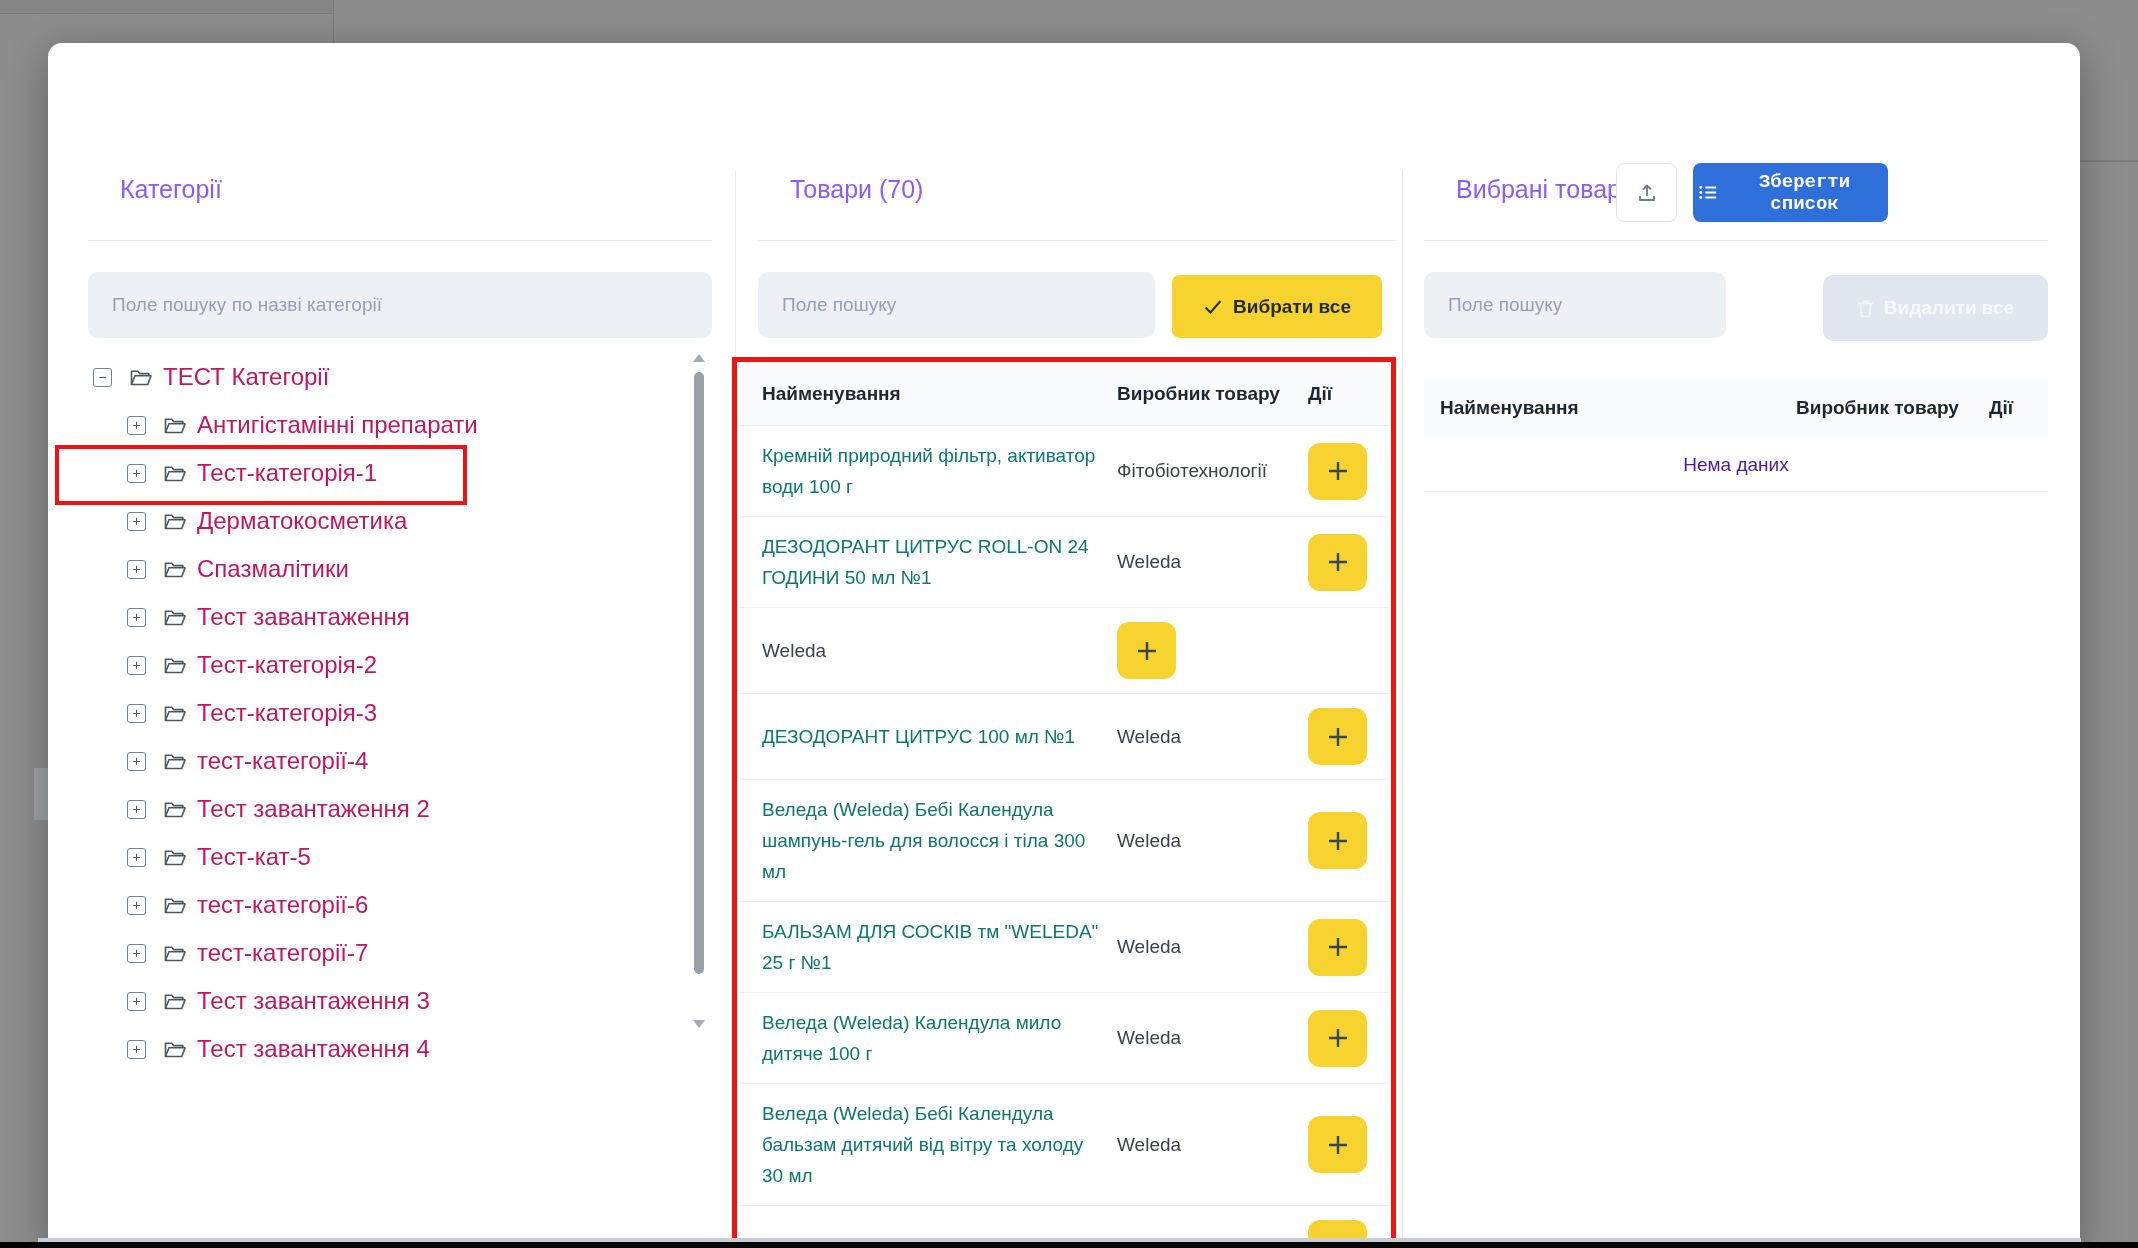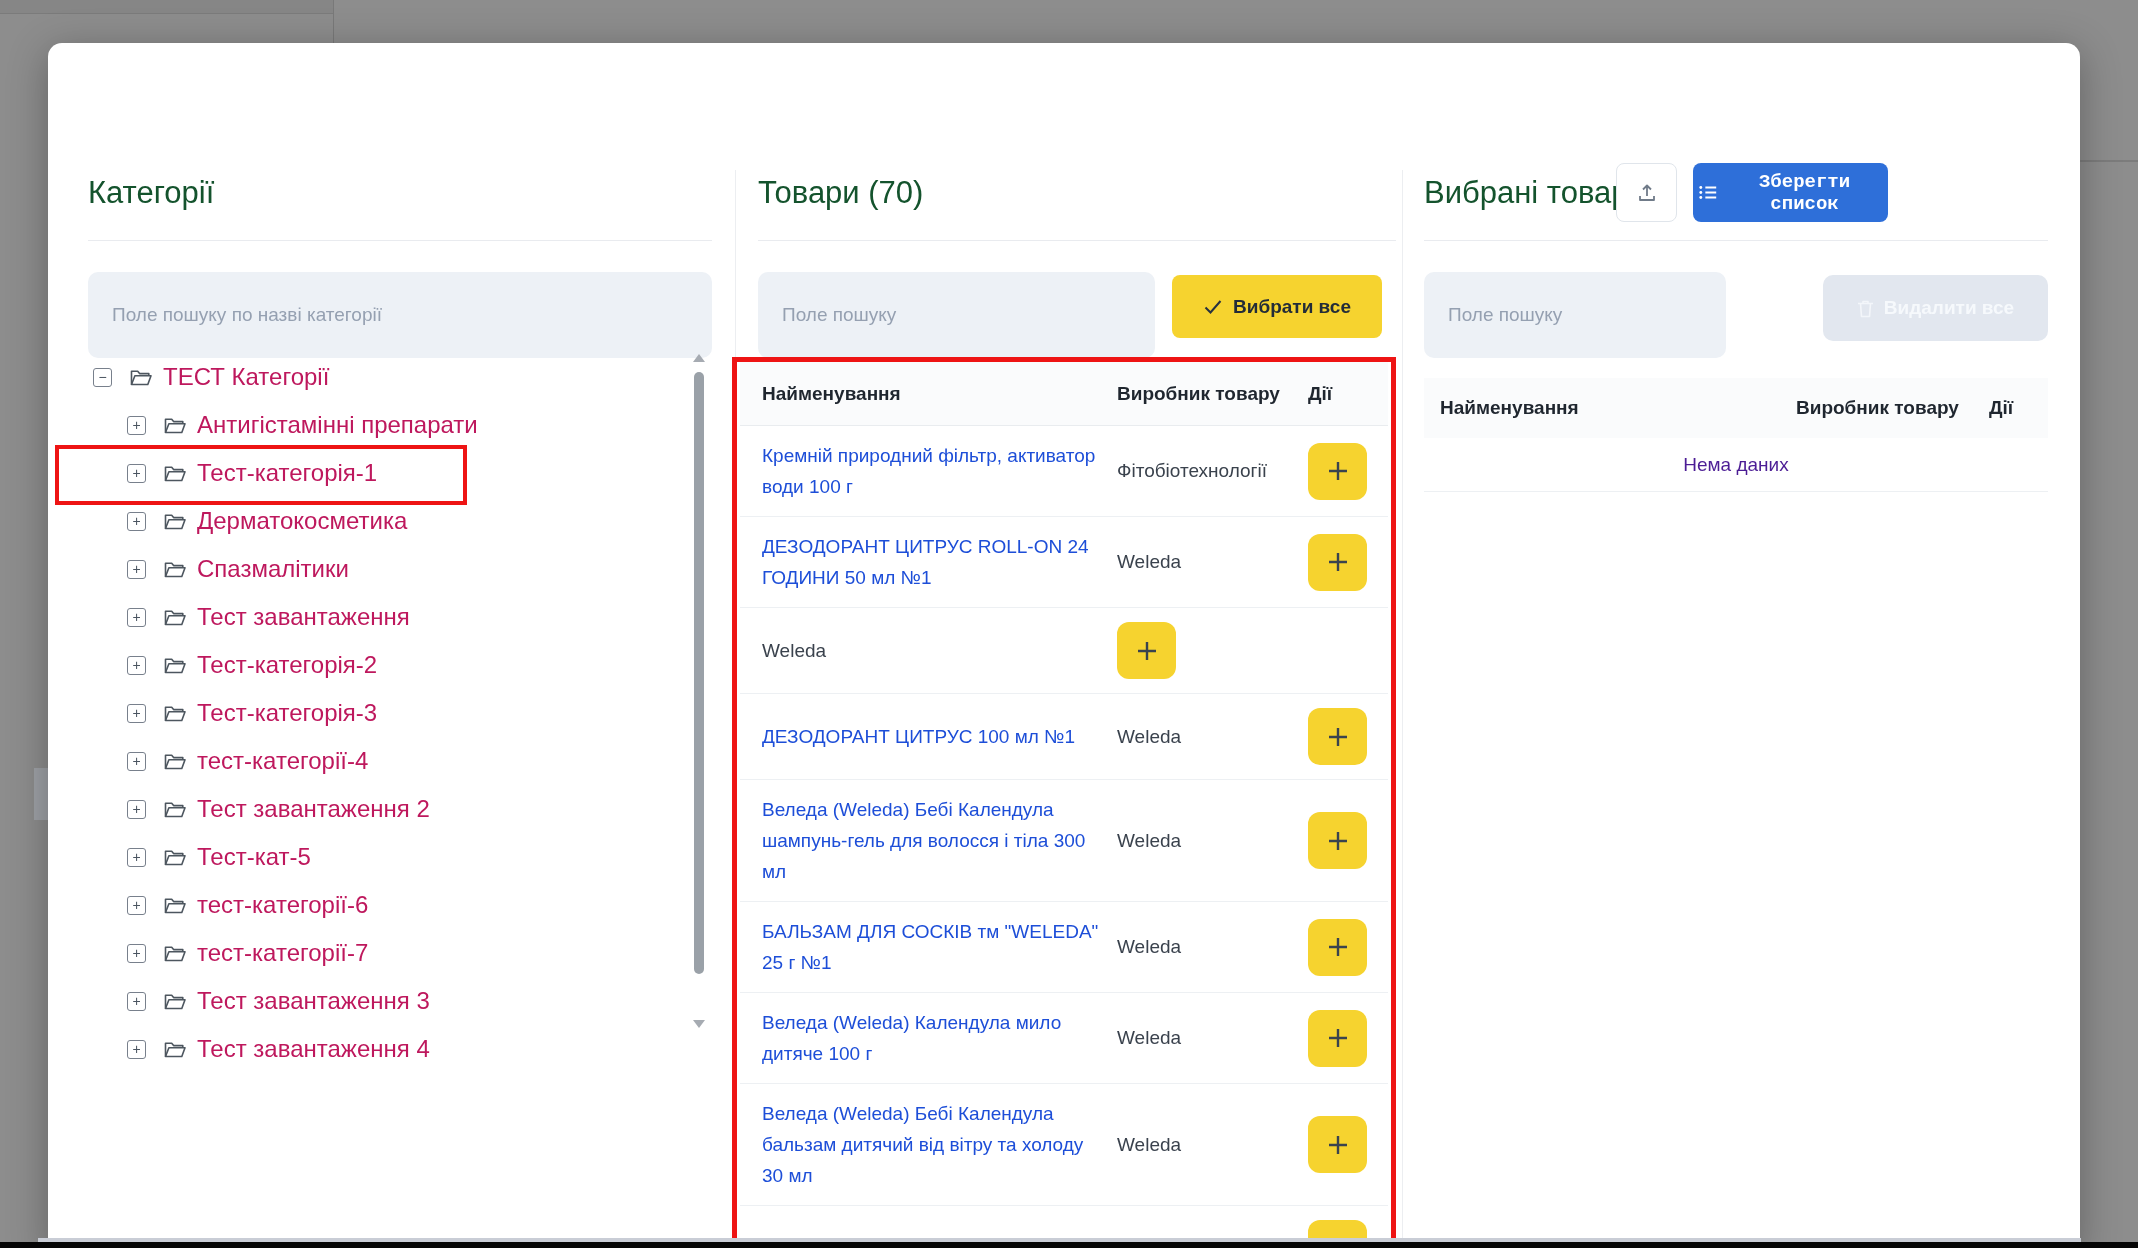--- a/index.html
+++ b/index.html
@@ -17,23 +17,23 @@
   .modal{position:absolute;left:48px;top:43px;width:2032px;height:1210px;background:#fff;
     border-radius:14px 14px 0 0;z-index:10;box-shadow:0 8px 40px rgba(0,0,0,.3);overflow:hidden;}
   .modal-header{position:absolute;left:0;top:0;width:100%;height:103px;border-bottom:1px solid #eef0f2;}
   .modal-title{position:absolute;left:42px;top:38px;font-size:23px;font-weight:700;color:#1d242e;}
   .clipped-icon{position:absolute;left:68px;top:-8px;}
   .close-btn{position:absolute;left:1962px;top:30px;width:44px;height:44px;border-radius:50%;
     background:#fff;border:1px solid #e3e7ee;color:#59626e;font-size:17px;display:flex;
     align-items:center;justify-content:center;cursor:pointer;padding:0;}
   .col-divider{position:absolute;top:127px;bottom:0;width:1px;background:#eceef1;}
   .d1{left:687px;} .d2{left:1354px;}
-  .panel-heading{position:absolute;font-size:31px;color:#14532d;}
+  .panel-heading{position:absolute;font-size:25px;color:#8b5cf6;margin-left:32px;}
   .heading-hr{position:absolute;height:1px;background:#e9ebef;}
-  .search-input{position:absolute;height:86px;background:#edf1f6;border:none;border-radius:10px;
+  .search-input{position:absolute;height:66px;background:#edf1f6;border:none;border-radius:10px;
     padding:0 24px;font-size:19px;color:#39424c;font-family:"Liberation Sans",sans-serif;box-sizing:border-box;outline:none;}
   .search-input::placeholder{color:#95a0b1;opacity:1;}
   
   .tree{position:absolute;left:40px;top:310px;width:600px;}
   .tree-row{display:flex;align-items:center;height:48px;cursor:pointer;}
   .tree-row.child{padding-left:34px;}
   .tbox{width:19px;height:19px;border:1.6px solid #78808c;border-radius:3px;display:flex;
     align-items:center;justify-content:center;font-size:14px;color:#4a5460;box-sizing:border-box;flex:0 0 auto;margin:0 0 0 5px;}
   .tree-row .folder{margin:0 11px 0 18px;flex:0 0 auto;}
   .tree-label{font-size:24px;color:#be185d;white-space:nowrap;text-align:right;}
@@ -46,21 +46,21 @@
   .thumb{position:absolute;left:2px;top:20px;width:10px;height:602px;background:#9aa1a8;border-radius:5px;}
   
   .select-all-btn{position:absolute;left:1124px;top:232px;width:210px;height:63px;border:none;
     border-radius:8px;background:#f6d32f;color:#232c38;font-size:19px;font-weight:600;cursor:pointer;
     display:flex;align-items:center;justify-content:center;gap:10px;font-family:"Liberation Sans",sans-serif;}
   .ptable{position:absolute;left:692px;top:319px;width:648px;height:891px;overflow:hidden;}
   .ptable-header,.prow{display:grid;grid-template-columns:355px 191px 1fr;padding-left:22px;box-sizing:border-box;}
   .ptable-header{height:64px;align-items:center;background:#fafbfc;border-bottom:1px solid #e9ecef;}
   .th{font-size:19px;font-weight:700;color:#1f262f;}
   .prow{align-items:center;border-bottom:1px solid #edf0f3;padding-top:14px;padding-bottom:14px;min-height:62px;}
-  .pname{font-size:19px;line-height:31px;color:#1d4ed8;padding-right:18px;}
+  .pname{font-size:19px;line-height:31px;color:#0f766e;padding-right:18px;}
   .pmanu{font-size:19px;color:#3a424d;}
   .pact{display:flex;justify-content:flex-start;}
   .add-btn{width:59px;height:57px;border:none;border-radius:12px;background:#f6d32f;cursor:pointer;
     display:flex;align-items:center;justify-content:center;padding:0;}
   
   .upload-btn{position:absolute;left:1568px;top:120px;width:61px;height:59px;background:#fff;
     border:1px solid #e0e5eb;border-radius:8px;cursor:pointer;display:flex;align-items:center;justify-content:center;}
   .save-btn{position:absolute;left:1645px;top:120px;width:195px;height:59px;border:none;border-radius:8px;
     background:#2e6fd9;color:#fff;font-size:19px;font-weight:600;cursor:pointer;display:flex;
     align-items:center;justify-content:center;gap:10px;font-family:Liberation Mono, monospace;}

